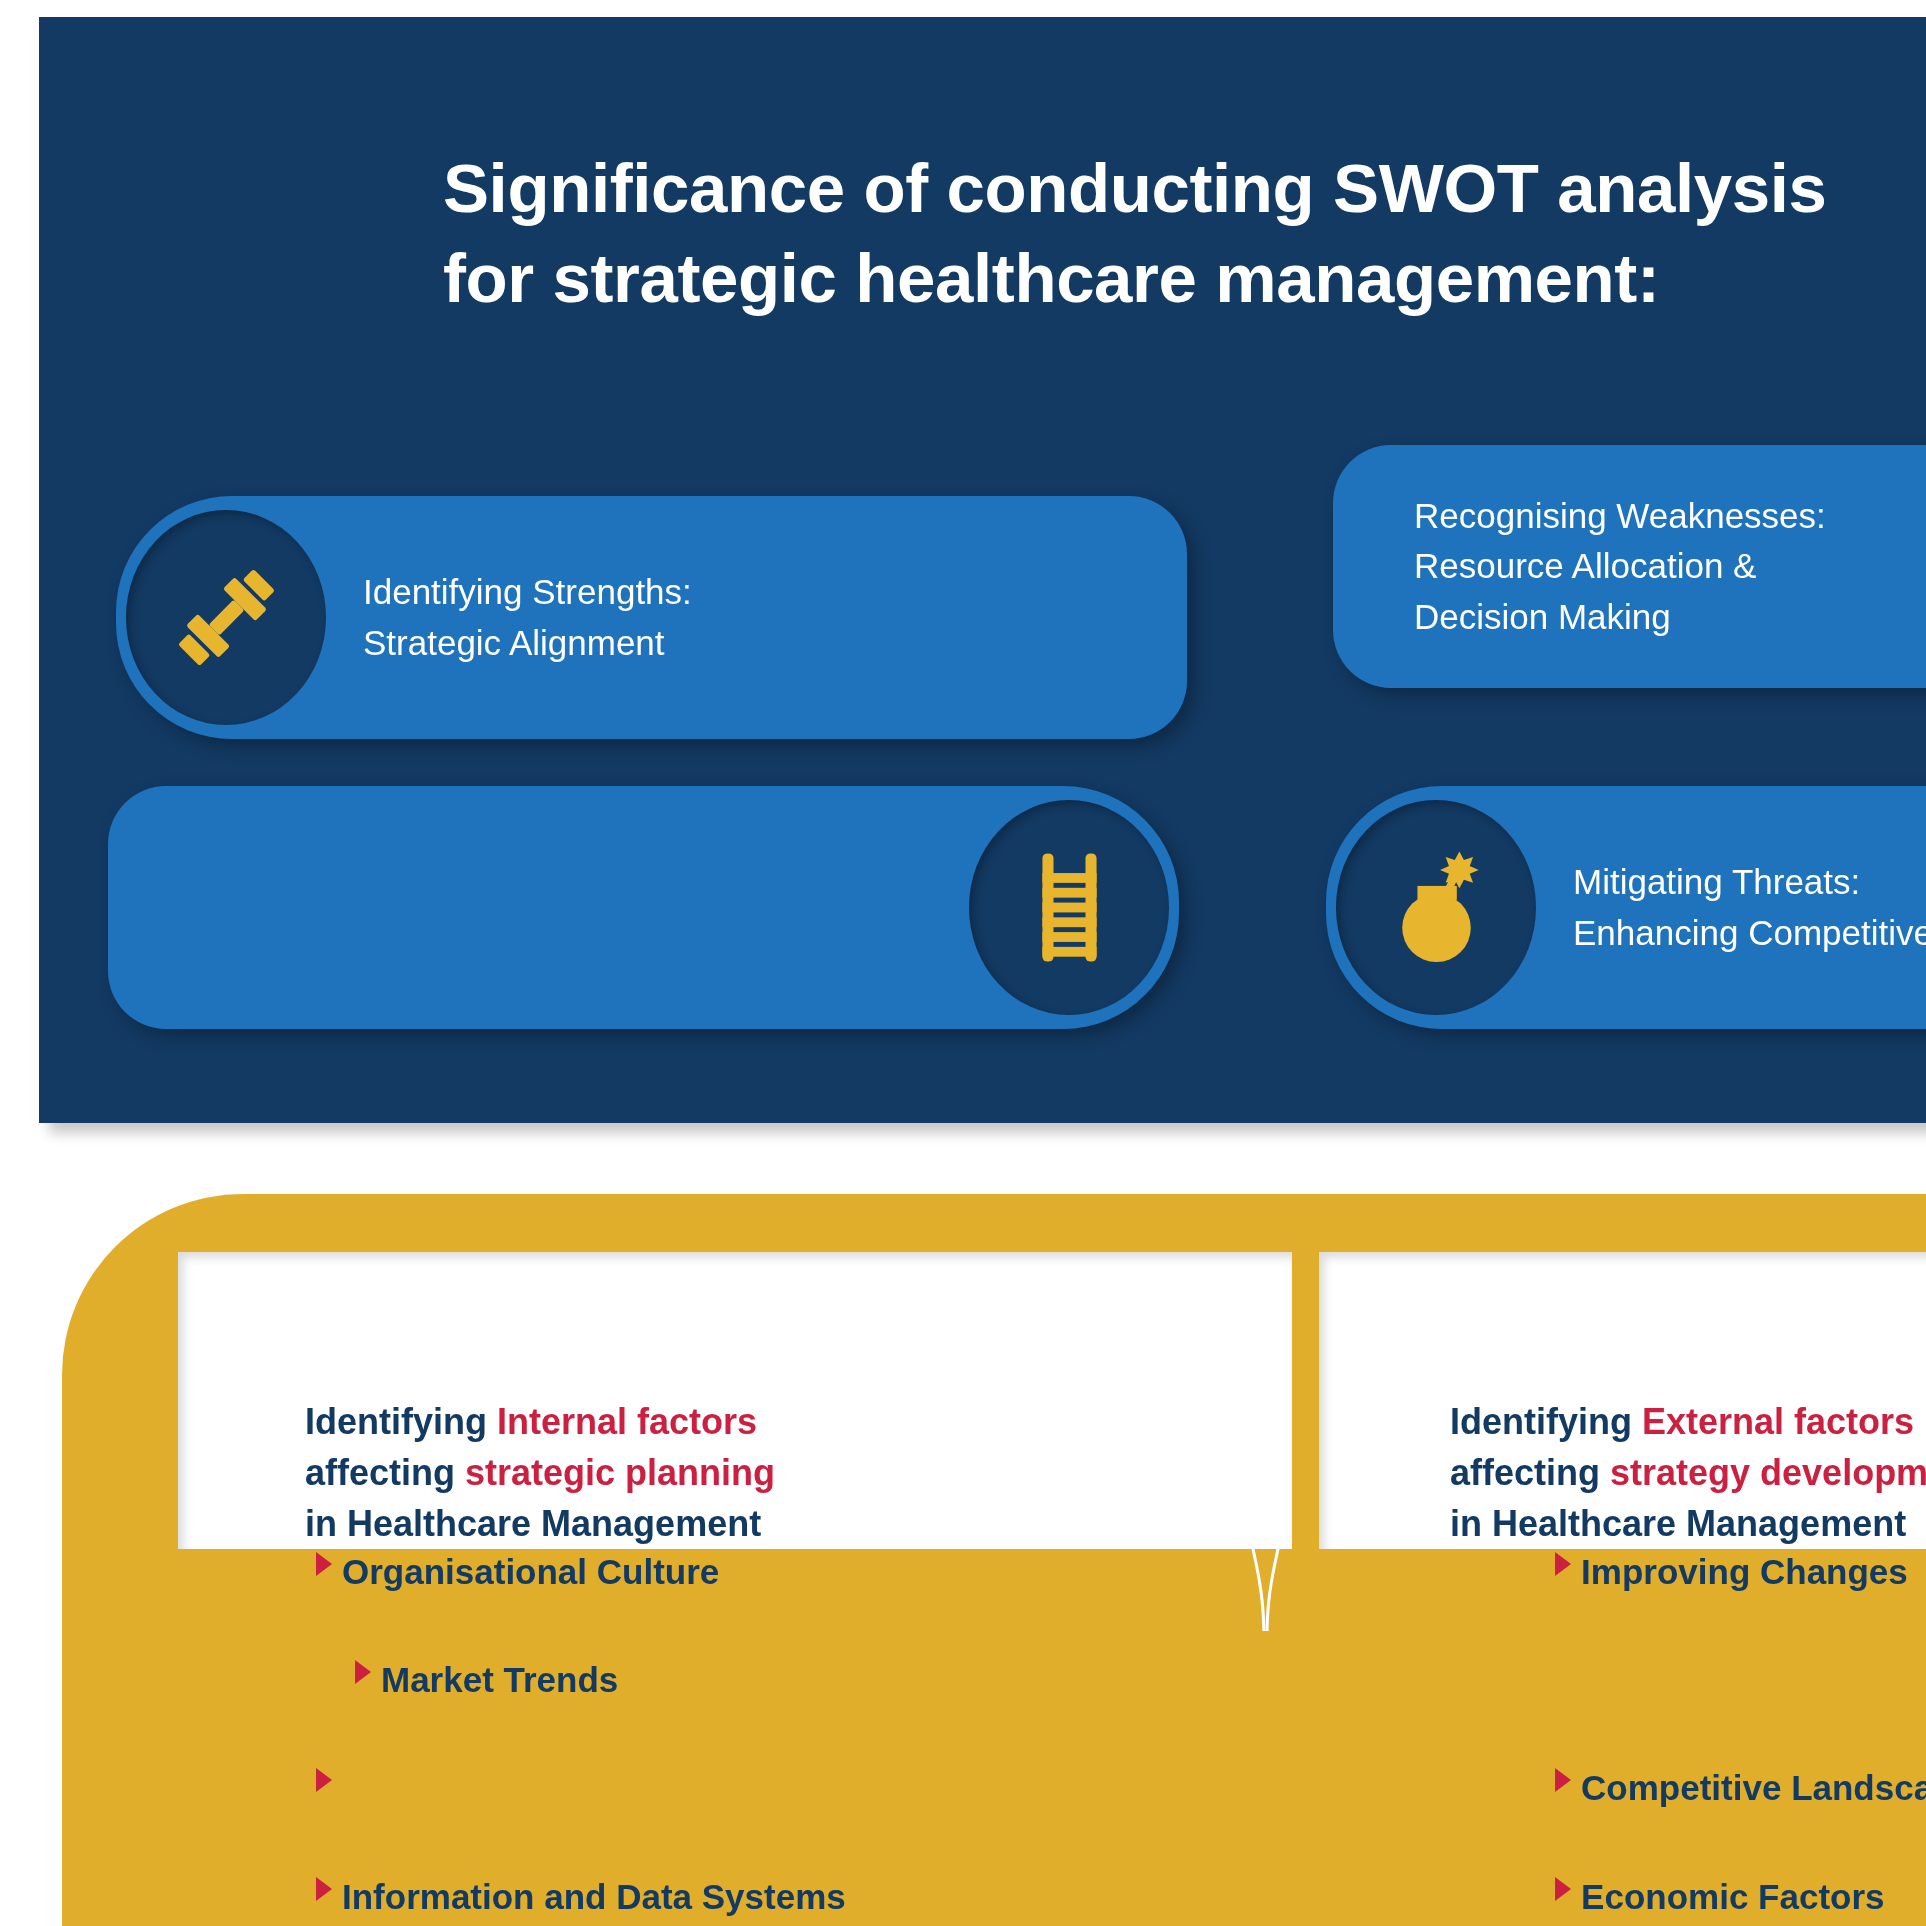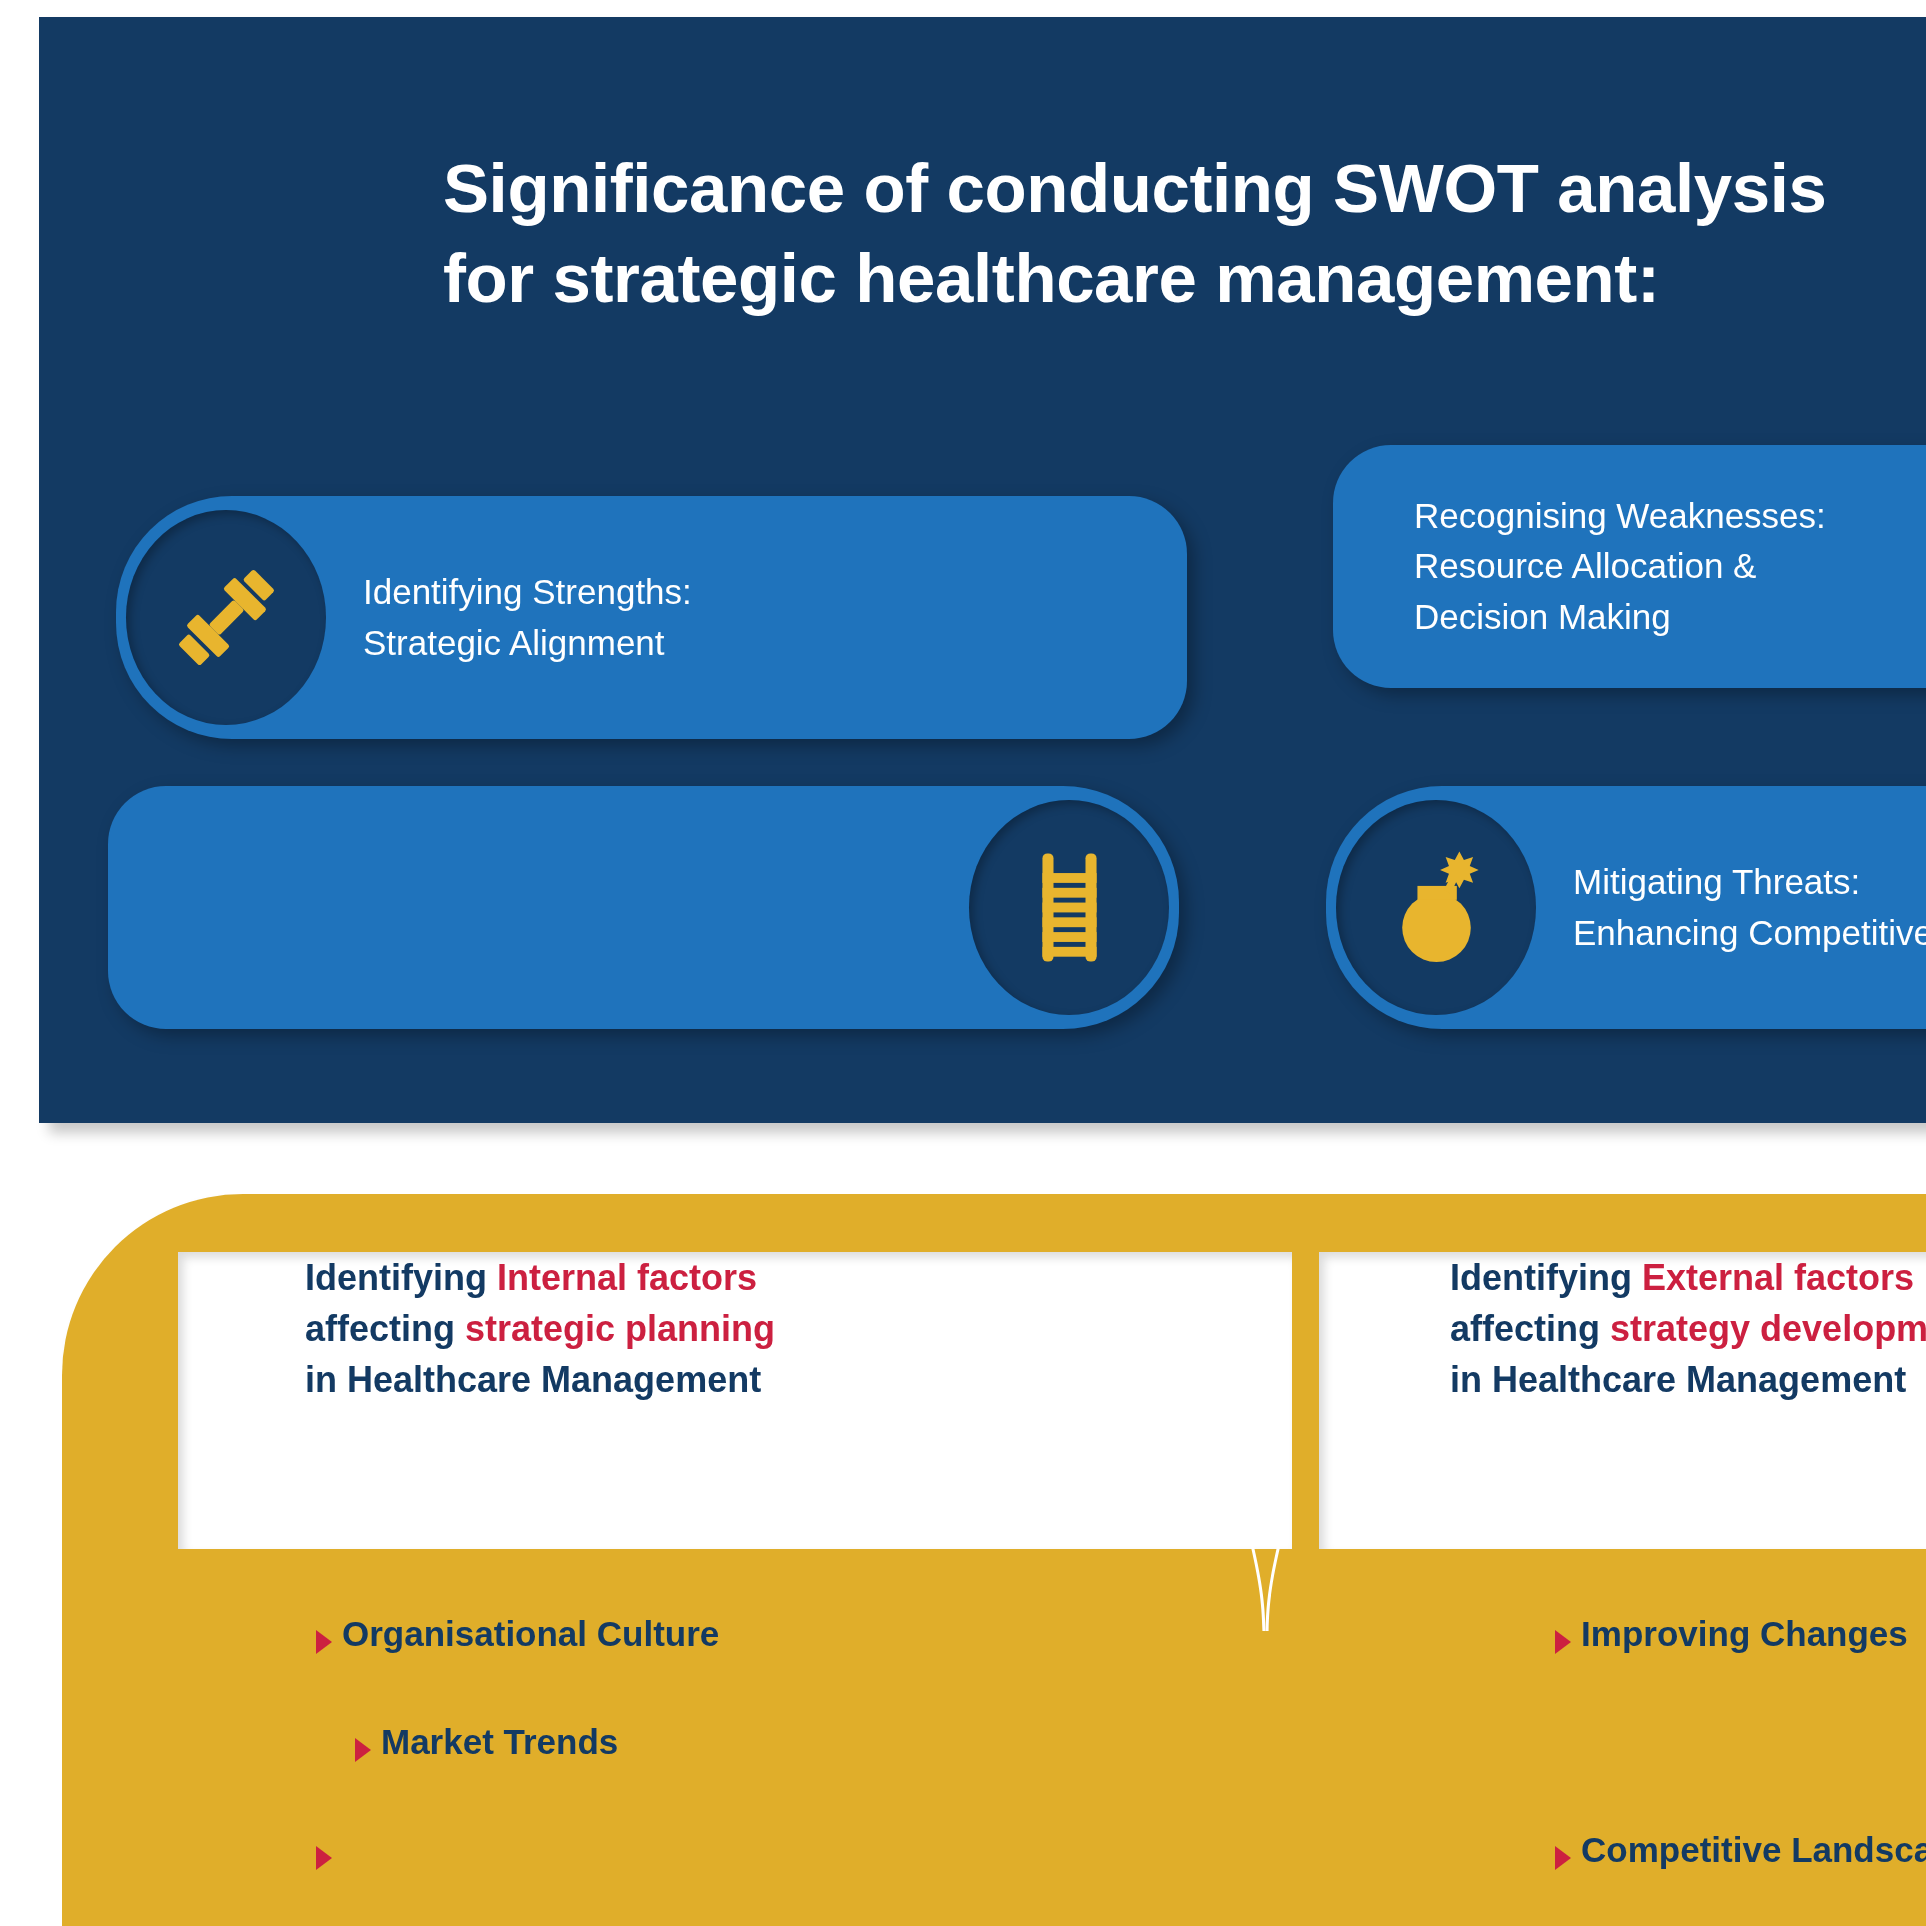--- a/index.html
+++ b/index.html
@@ -72,39 +72,39 @@
     clip-path:polygon(0 0,100% 0,100% 82.6%,90.6% 100%,0 100%);
   }
 
   #headers-row{
     position:absolute;left:62px;top:1252px;width:2433px;height:297px;
     display:flex;gap:27px;padding:0 62px 0 116px;box-sizing:border-box;
   }
   .hdr-box{
     flex:1;background:#ffffff;
     box-shadow:inset 5.4px 5.4px 10px rgba(0,0,0,.14);
-    display:flex;align-items:flex-start;
+    display:flex;align-items:flex-end;
   }
   .hdr-text{
     padding:0 0 0 127px;
     font-size:36px;font-weight:bold;line-height:1.42;color:#133A63;
   }
   .hdr-box.right .hdr-text{ padding-left:131px; }
   .hl{ color:#CC2040; }
 
   
   #lists{
     position:absolute;left:62px;top:1552px;width:2433px;
   }
   .list-row{
     display:flex;gap:6.2px;margin-bottom:6.2px;
   }
   .cell{
     flex:1;background:#E0AE2A;height:102px;
-    display:flex;align-items:flex-end;
+    display:flex;align-items:flex-start;
     box-sizing:border-box;
   }
   .cell.left  { padding-left:254px; }
   .cell.right { padding-left:293px; }
   .bullet{
     width:0;height:0;flex:0 0 auto;
     border-top:12.3px solid transparent;
     border-bottom:12.3px solid transparent;
     border-left:16px solid #CC2040;
     margin-right:10px;

